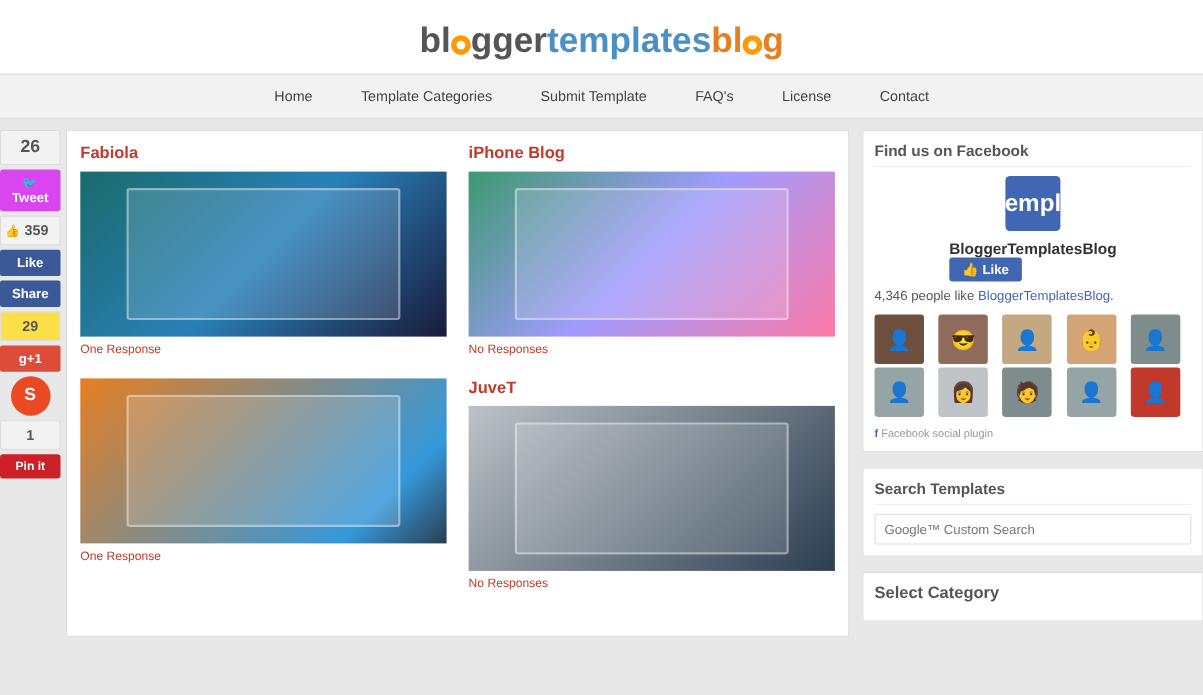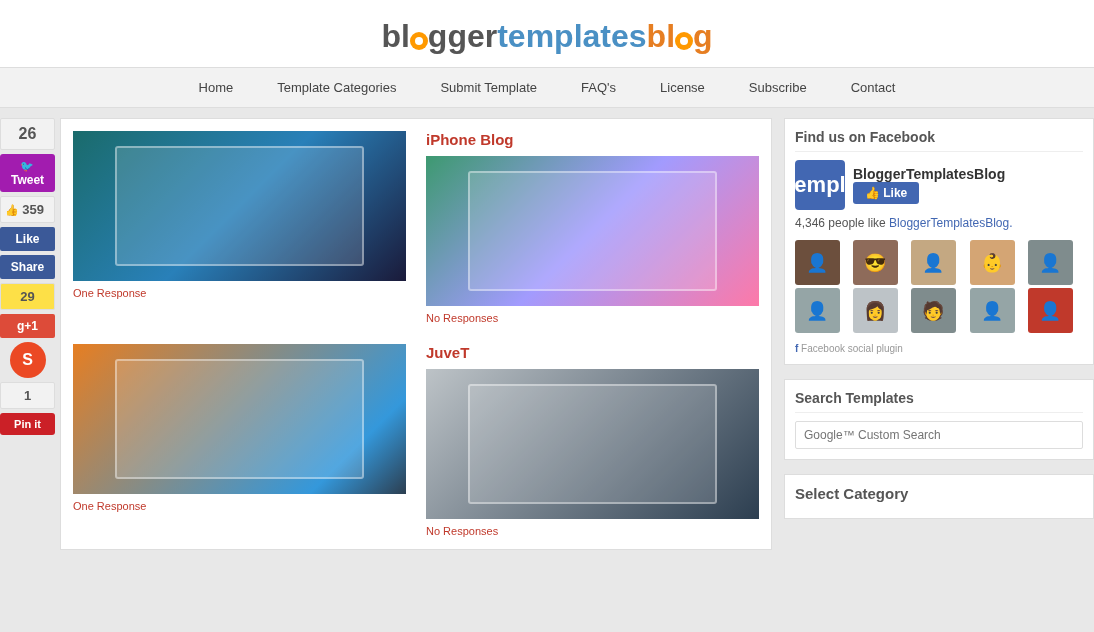--- a/index.html
+++ b/index.html
@@ -17,21 +17,21 @@
 
     
     #wrapper { display: flex; max-width: 1094px; margin: 0 auto; padding: 10px 0; gap: 0; }
     #social-bar { width: 55px; flex-shrink: 0; }
     #main-content { flex: 1; background: #fff; border: 1px solid #ddd; padding: 12px; margin-left: 5px; }
     #sidebar { width: 310px; flex-shrink: 0; margin-left: 12px; }
 
     
     .social-count { background: #f2f2f2; border: 1px solid #ddd; text-align: center; padding: 6px 4px; font-size: 16px; font-weight: bold; color: #555; margin-bottom: 4px; border-radius: 2px; }
     .social-btn { display: block; border-radius: 3px; padding: 5px 8px; font-size: 12px; font-weight: bold; text-align: center; cursor: pointer; margin-bottom: 4px; color: #fff; }
-    .tweet-btn { background: #a21caf; }
+    .tweet-btn { background: #d946ef; }
     .like-count { background: #f2f2f2; border: 1px solid #ddd; text-align: left; padding: 5px 4px; font-size: 13px; font-weight: bold; color: #555; margin-bottom: 4px; border-radius: 2px; }
     .fb-like-btn { background: #3b5998; padding: 5px 8px; font-size: 12px; font-weight: bold; border-radius: 2px; color: #fff; text-align: center; margin-bottom: 4px; cursor: pointer; }
     .fb-share-btn { background: #3b5998; padding: 5px 8px; font-size: 12px; font-weight: bold; border-radius: 2px; color: #fff; text-align: center; margin-bottom: 4px; cursor: pointer; }
     .gplus-count { background: #fde047; border: 1px solid #ddd; text-align: center; padding: 5px 4px; font-size: 13px; font-weight: bold; color: #555; margin-bottom: 4px; border-radius: 2px; }
     .gplus-btn { background: #dd4b39; padding: 5px 8px; font-size: 12px; font-weight: bold; border-radius: 2px; color: #fff; text-align: center; margin-bottom: 4px; cursor: pointer; }
     .stumble-btn { background: #eb4924; width: 36px; height: 36px; border-radius: 50%; display: flex; align-items: center; justify-content: center; margin: 4px auto; cursor: pointer; }
     .pin-count { background: #f2f2f2; border: 1px solid #ddd; text-align: center; padding: 5px 4px; font-size: 13px; font-weight: bold; color: #555; margin-bottom: 4px; border-radius: 2px; }
     .pin-btn { background: #cb2027; padding: 5px 8px; font-size: 11px; font-weight: bold; border-radius: 3px; color: #fff; text-align: center; cursor: pointer; }
 
     
@@ -39,21 +39,21 @@
     .post-item h2 { font-size: 15px; color: #c0392b; margin-bottom: 8px; font-weight: bold; }
     .post-item h2 a { color: #c0392b; text-decoration: none; }
     .post-thumb-placeholder { width: 100%; height: 150px; background: #888; display: flex; align-items: center; justify-content: center; overflow: hidden; }
     .post-meta { font-size: 11px; color: #999; margin-top: 6px; }
     .post-meta a { color: #c0392b; text-decoration: none; }
 
     
     .sidebar-box { background: #fff; border: 1px solid #ddd; margin-bottom: 14px; padding: 10px; }
     .sidebar-box-title { font-size: 14px; font-weight: bold; color: #555; border-bottom: 1px solid #eee; padding-bottom: 6px; margin-bottom: 8px; }
     .fb-widget { display: flex; flex-direction: column; gap: 6px; }
-    .fb-page-row { display: flex; align-items: center; gap: 8px; }
+    .fb-page-row { display: flex; align-items: center; gap: 8px; flex-direction: column; }
     .fb-icon { width: 50px; height: 50px; background: #4267B2; display: flex; align-items: center; justify-content: center; color: #fff; font-size: 22px; font-weight: bold; border-radius: 4px; }
     .fb-page-name { font-weight: bold; color: #333; font-size: 14px; }
     .fb-like-widget-btn { background: #4267B2; color: #fff; border: none; border-radius: 3px; padding: 4px 12px; font-size: 12px; font-weight: bold; cursor: pointer; display: inline-block; }
     .fb-like-widget-btn::before { content: '👍 '; }
     .fb-people-count { font-size: 12px; color: #555; }
     .fb-people-count a { color: #4267B2; text-decoration: none; }
     .fb-avatars { display: grid; grid-template-columns: repeat(5, 1fr); gap: 3px; margin-top: 4px; }
     .fb-avatar { width: 45px; height: 45px; background: #aaa; border-radius: 3px; overflow: hidden; display: flex; align-items: center; justify-content: center; font-size: 18px; }
     .fb-social-plugin { font-size: 10px; color: #999; margin-top: 4px; }
     .fb-social-plugin::before { content: 'f '; color: #4267B2; font-weight: bold; }
@@ -89,23 +89,20 @@
     <li>
         <a href="#">Submit Template</a>
       </li>
     <li>
         <a href="#">FAQ's</a>
       </li>
     <li>
         <a href="#">License</a>
       </li>
     <li>
-        <a href="#">Subscribe</a>
-      </li>
-    <li>
         <a href="#">Contact</a>
       </li>
   </ul>
 </div>
 
 <div id="wrapper">
 
   <div id="social-bar">
     <div class="social-count">26</div>
     <div class="social-btn tweet-btn">
@@ -126,20 +123,23 @@
       </div>
     </div>
     <div class="pin-count">1</div>
     <div class="pin-btn">Pin it</div>
   </div>
 
   <div id="main-content">
     <div class="posts-grid">
 
       <div class="post-item">
+        <h2>
+          <a href="#">Fabiola</a>
+        </h2>
         <div class="post-thumb-placeholder thumb-fabiola">
           <div class="thumb-screen"></div>
         </div>
         <div class="post-meta">
           <a href="#">One Response</a>
         </div>
       </div>
 
       <div class="post-item">
         <h2>

